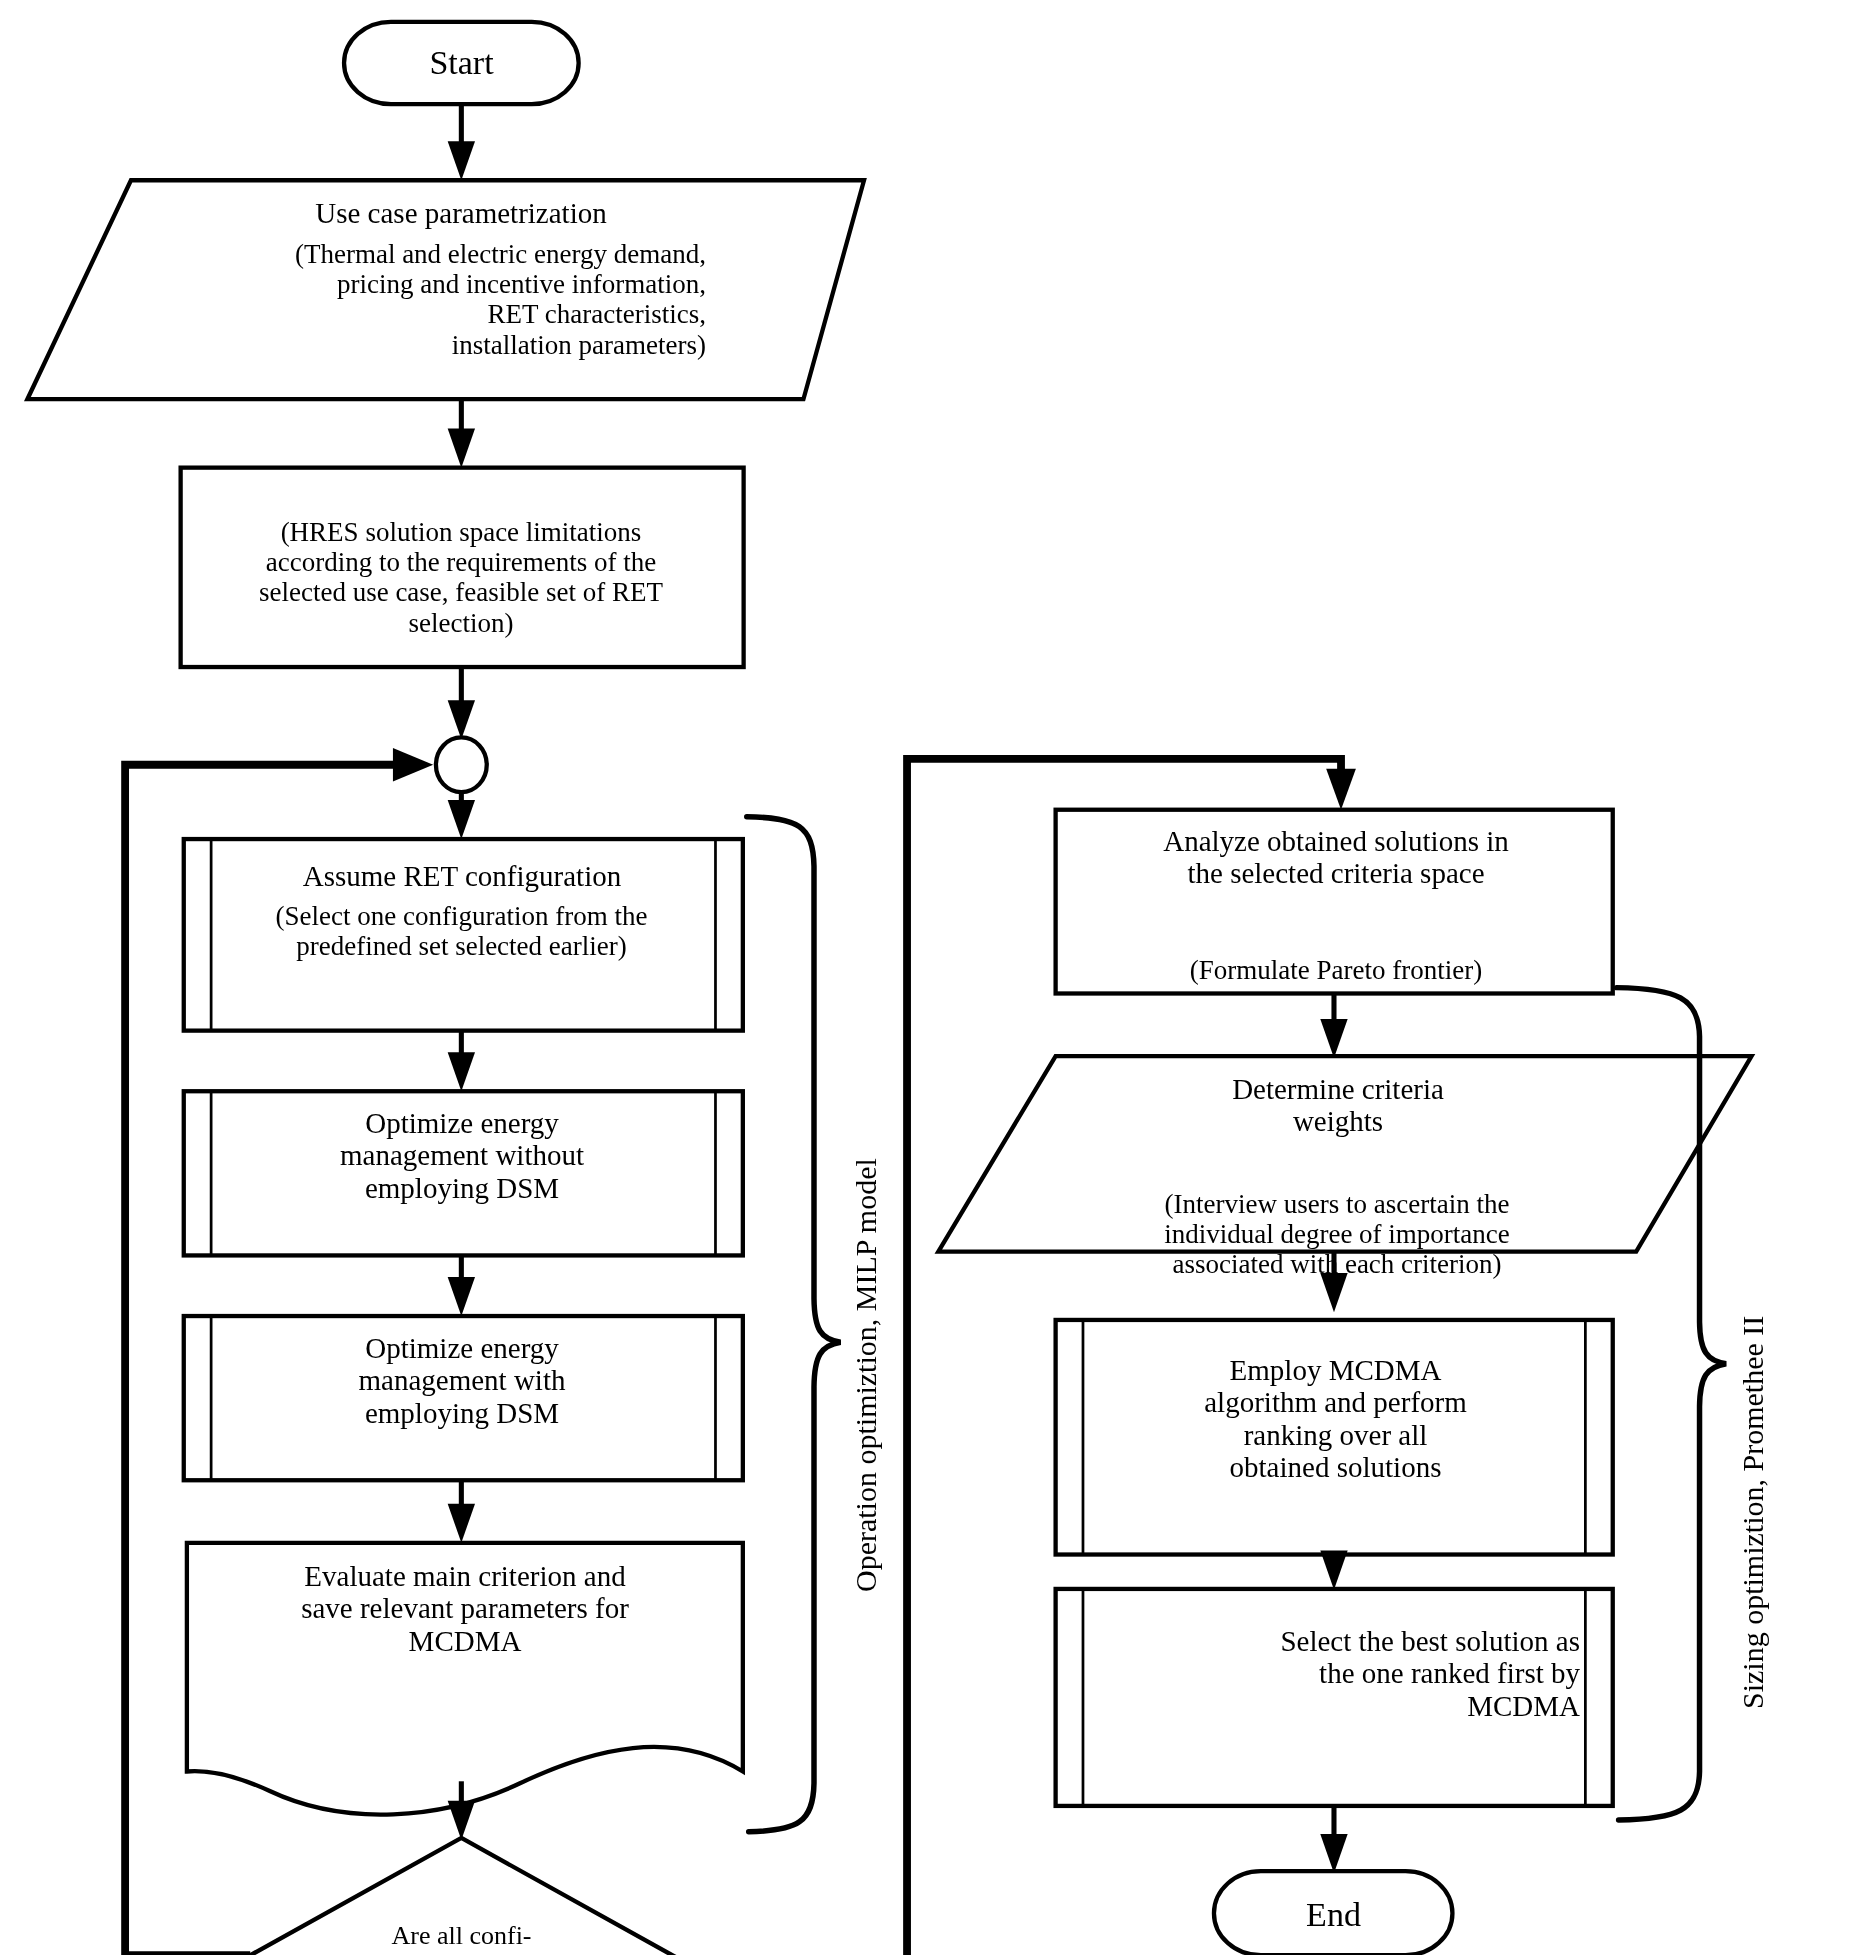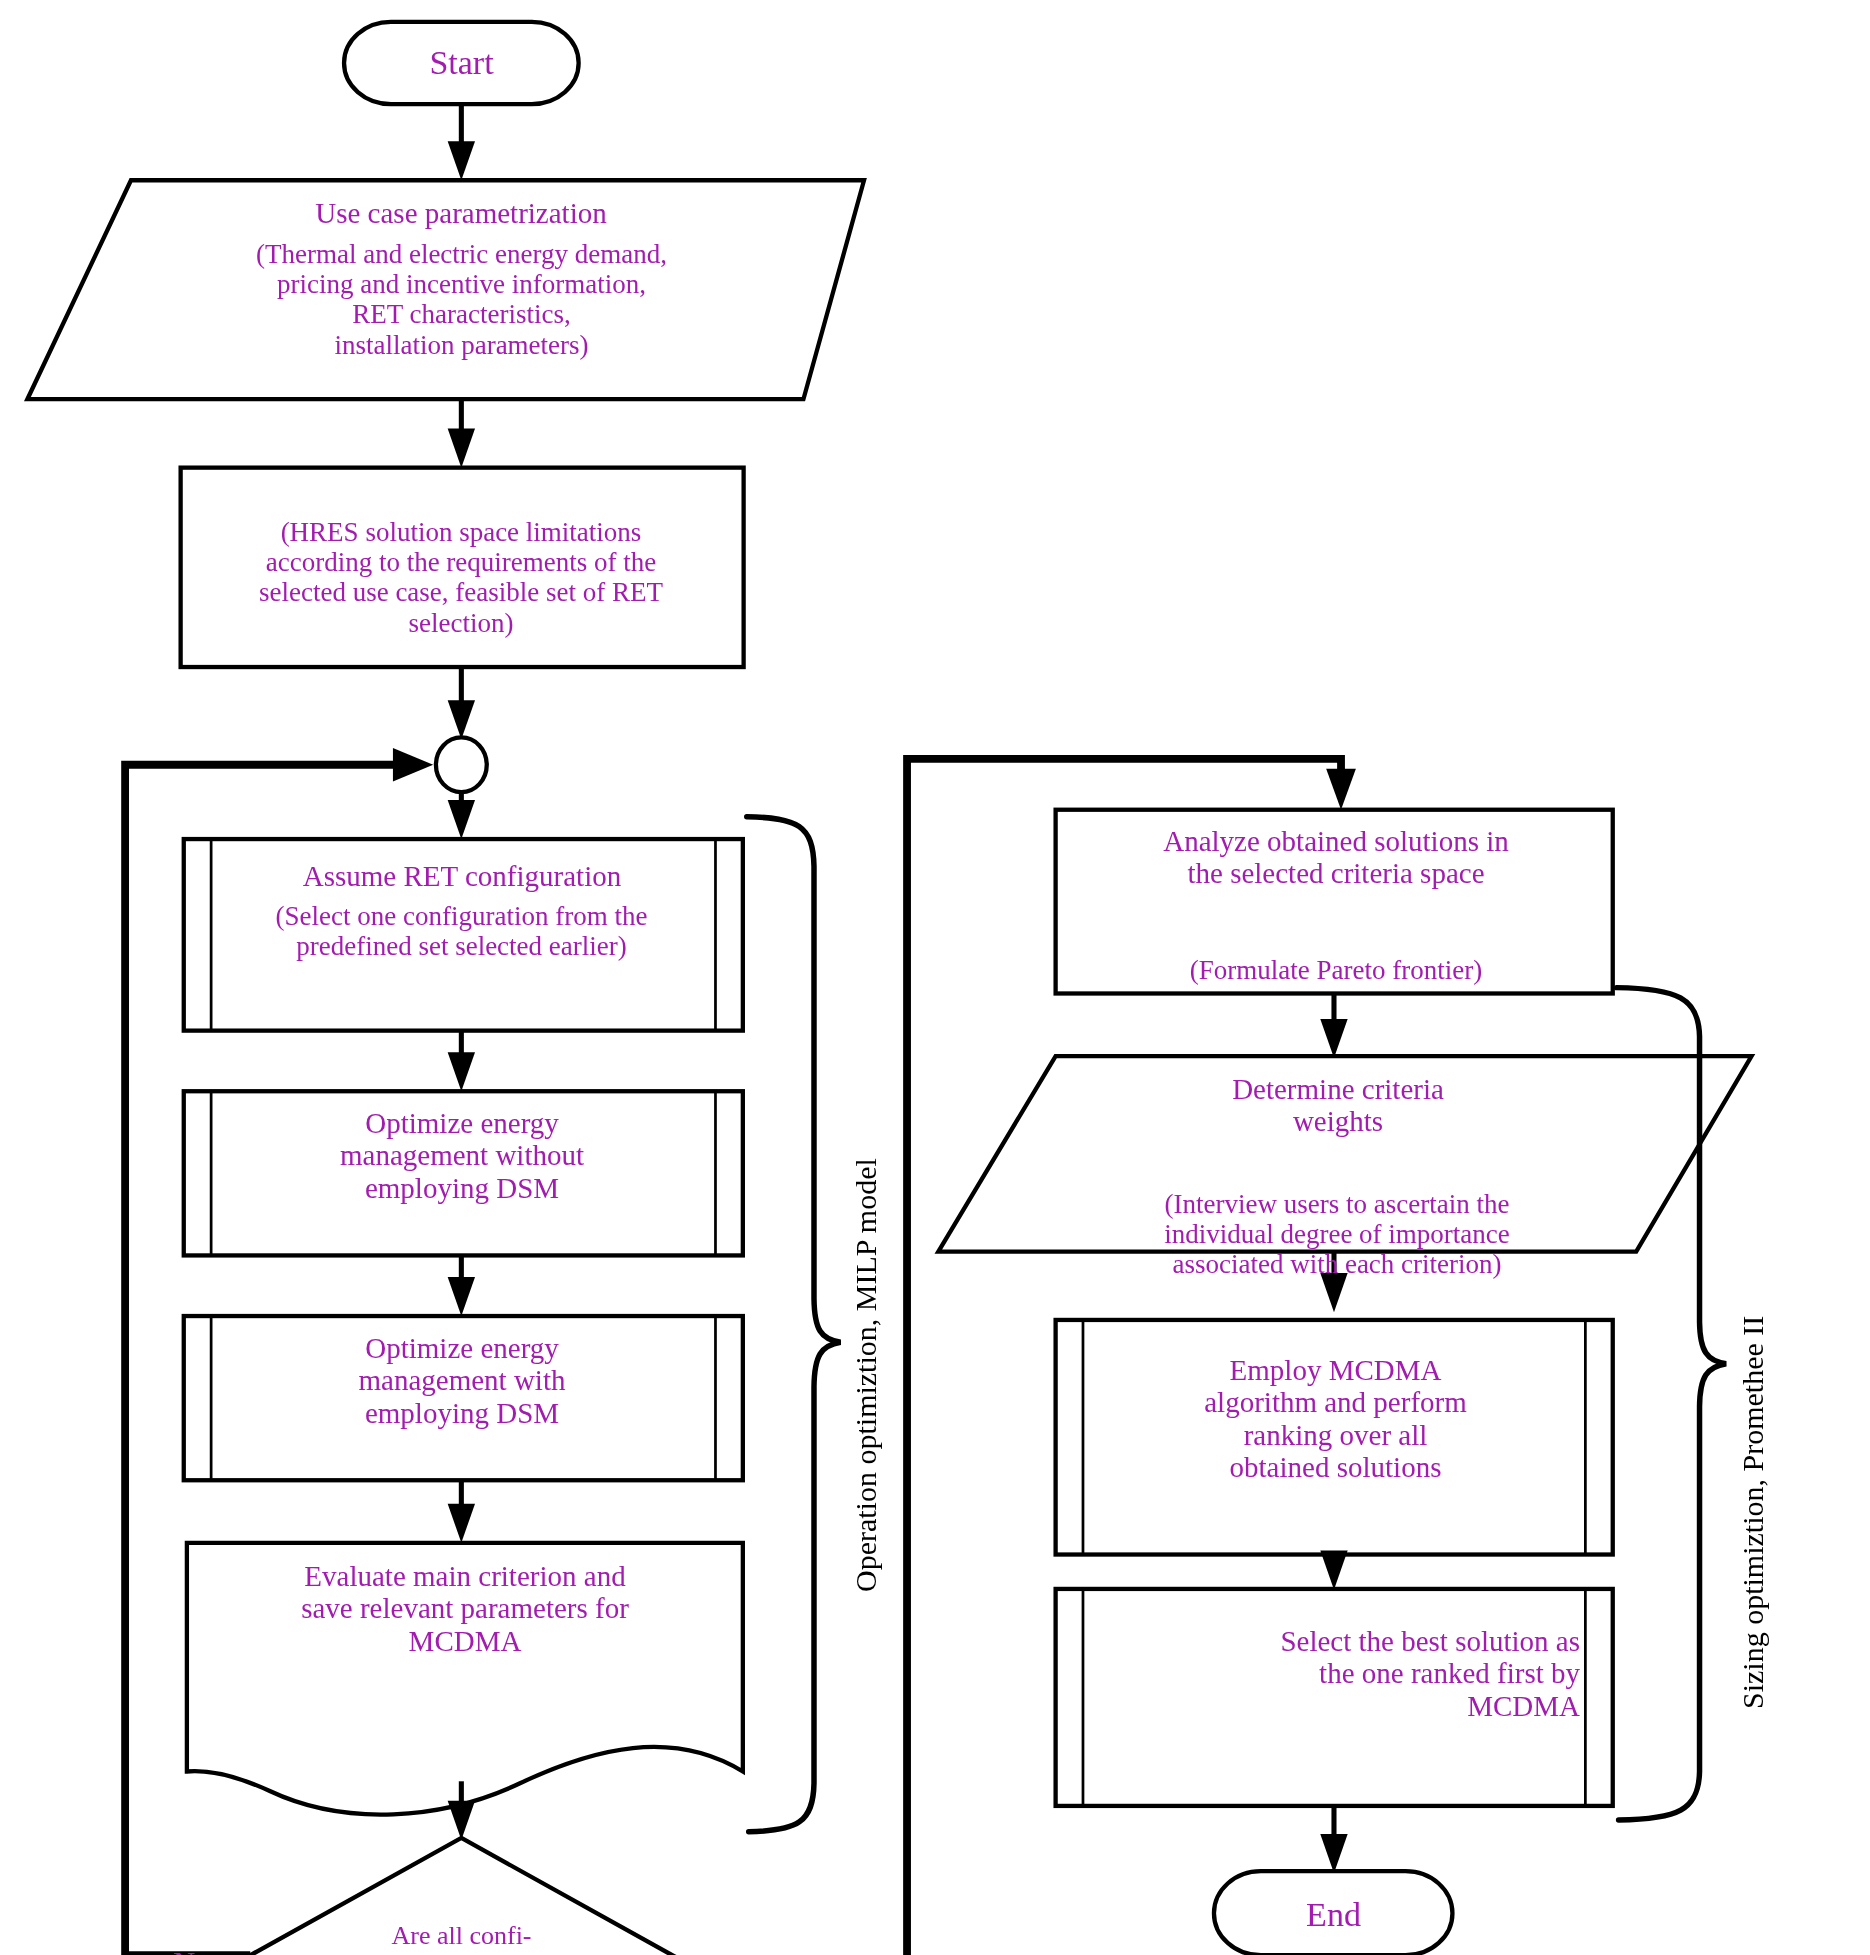--- a/index.html
+++ b/index.html
@@ -50,21 +50,21 @@
   .brace {
     fill: none;
     stroke: #000000;
     stroke-width: 14;
     stroke-linecap: round;
   }
   
   .tx {
     position: absolute;
     text-align: center;
-    color: #a21caf;
+    color: #000000;
     line-height: 1.12;
     white-space: pre-line;
     pointer-events: none;
   }
   .t-title   { font-size: 29px; }
   .t-sub     { font-size: 27px; }
   .t-term    { font-size: 34px; }
   .t-diamond { font-size: 26px; }
   .t-yn      { font-size: 31px; }
   .t-vert {
@@ -180,21 +180,21 @@
              C4348,3455 4366,3480 4415,3487
              C4366,3495 4348,3520 4347,3596
              L4347,4530
              C4345,4630 4290,4652 4140,4654"></path>
 
   </svg>
 
   <div class="tx t-term" style="left:344px; top:44px; width:235px;">Start</div>
 
   <div class="tx t-title" style="left:250px; top:197px; width:422px;">Use case parametrization</div>
-  <div class="tx t-sub" style="left:227px; top:239px; width:469px;">(Thermal and electric energy demand,
+  <div class="tx t-sub" style="left:237px; top:239px; width:469px;text-align:right;">(Thermal and electric energy demand,
 pricing and incentive information,
 RET characteristics,
 installation parameters)</div>
 
   <div class="tx t-sub" style="left:207px; top:517px; width:508px;">(HRES solution space limitations
 according to the requirements of the
 selected use case, feasible set of RET
 selection)</div>
 
   <div class="tx t-title" style="left:235px; top:860px; width:454px;">Assume RET configuration</div>

